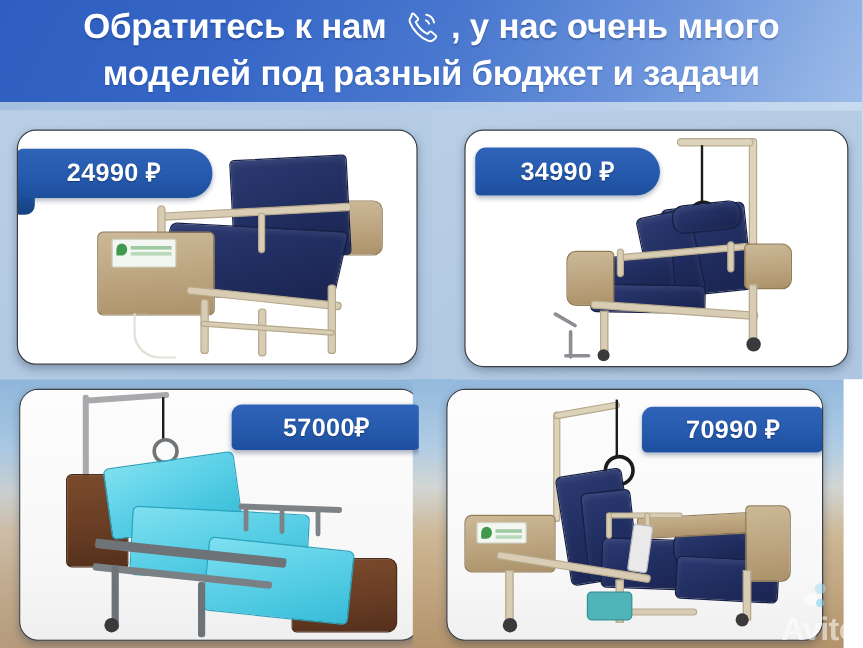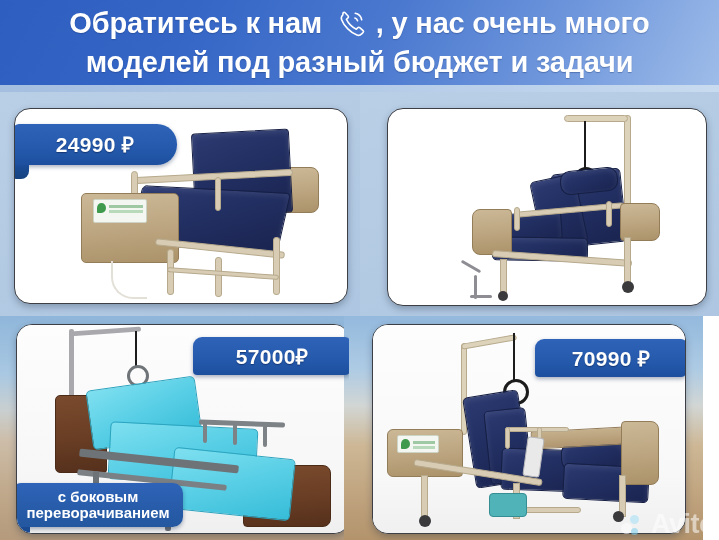--- a/index.html
+++ b/index.html
@@ -327,20 +327,21 @@
   .avito-wm {
     position: absolute;
     right: 4px;
     bottom: 2px;
     z-index: 9;
     opacity: .55;
     pointer-events: none;
     display: flex;
     align-items: center;
     gap: 4px;
+    flex-direction: column;
   }
   .avito-dots {
     position: relative;
     width: 26px; height: 22px;
   }
   .avito-dots i {
     position: absolute;
     display: block;
     border-radius: 50%;
     background: #ffffff;
@@ -442,20 +443,24 @@
           <div class="frame-leg" style="left:112px; top:150px; width:7px; height:36px;"></div>
           <div class="frame-leg" style="left:236px; top:128px; width:7px; height:48px;"></div>
           <div class="caster" style="left:234px; top:172px; width:12px; height:12px;"></div>
           <div class="caster" style="left:110px; top:182px; width:10px; height:10px;"></div>
 
           <div class="metal" style="left:72px; top:156px; width:22px; height:3px; transform:rotate(30deg);"></div>
           <div class="metal" style="left:86px; top:166px; width:3px; height:24px;"></div>
           <div class="metal" style="left:82px; top:186px; width:22px; height:3px;"></div>
         </div>
 
+        <div class="ribbon ribbon-2">
+          <span class="ribbon-text">34990 ₽</span>
+          <span class="ribbon-tail"></span>
+        </div>
       </div>
     </div>
 
     <div class="quad quad-bl bg-room-1">
       <div class="card card-bl">
         <div class="photo">
 
           <div style="position:absolute; inset:0; background:linear-gradient(180deg,#fdfdfd 0%, #f7f7f8 70%, #efefef 100%);"></div>
 
           <div class="metal" style="left:52px; top:4px; width:5px; height:84px; background:#a9a9ad;"></div>
@@ -483,25 +488,20 @@
           <div class="metal" style="left:76px; top:146px; width:6px; height:54px; background:#6e7378;"></div>
           <div class="metal" style="left:148px; top:160px; width:6px; height:46px; background:#6e7378;"></div>
           <div class="caster" style="left:70px; top:190px; width:12px; height:12px;"></div>
         </div>
 
         <div class="ribbon ribbon-3">
           <span class="ribbon-text">57000₽</span>
           <span class="ribbon-tail" style="left:4px; width:16px; height:12px;"></span>
         </div>
 
-        <div class="badge badge-side">
-          <span>с боковым</span>
-          <span>переворачиванием</span>
-          <span class="badge-tail"></span>
-        </div>
       </div>
     </div>
 
     <div class="quad quad-br bg-room-2">
       <div class="card card-br">
         <div class="photo">
           <div style="position:absolute; inset:0; background:linear-gradient(180deg,#fdfdfd 0%, #f8f8f9 72%, #f0f0f1 100%);"></div>
 
           <div class="pole" style="left:88px; top:18px; width:6px; height:92px;"></div>
           <div class="pole" style="left:88px; top:14px; width:56px; height:6px; border-radius:3px; transform:rotate(-10deg);"></div>

